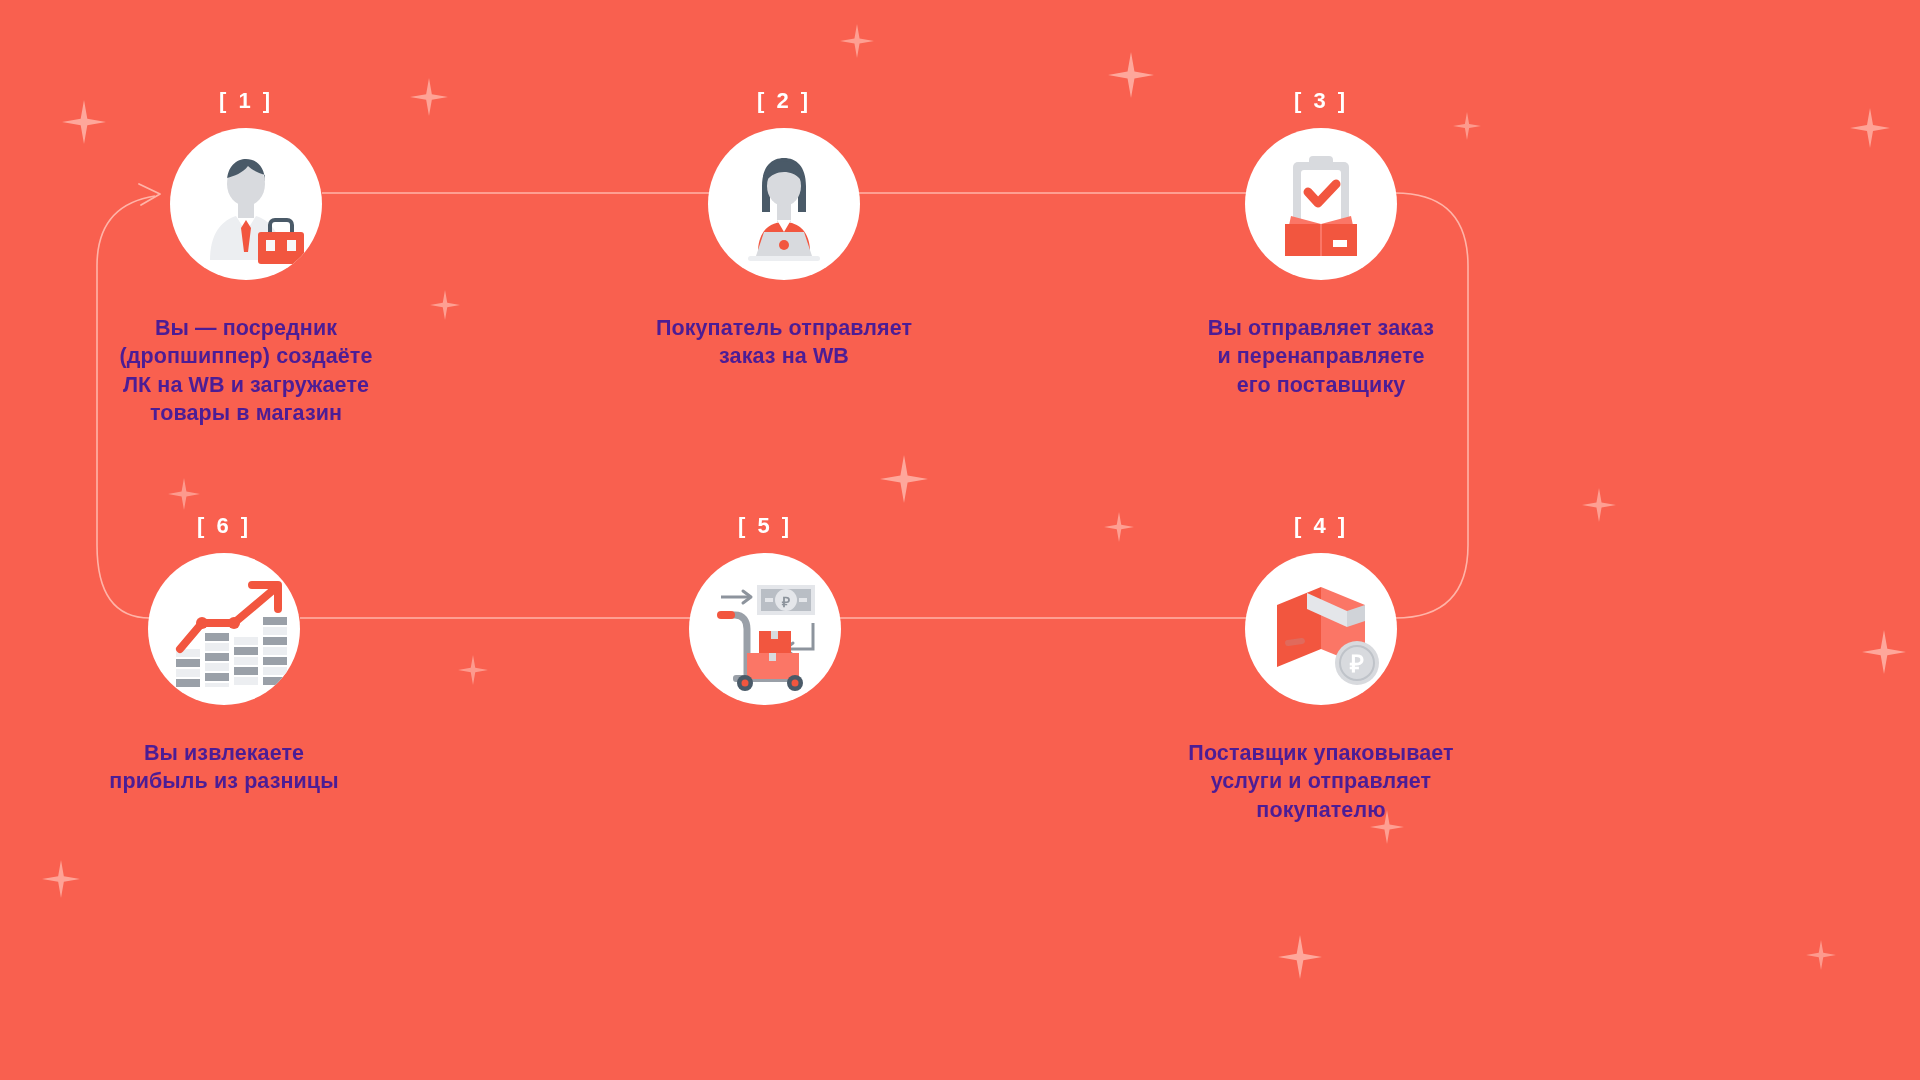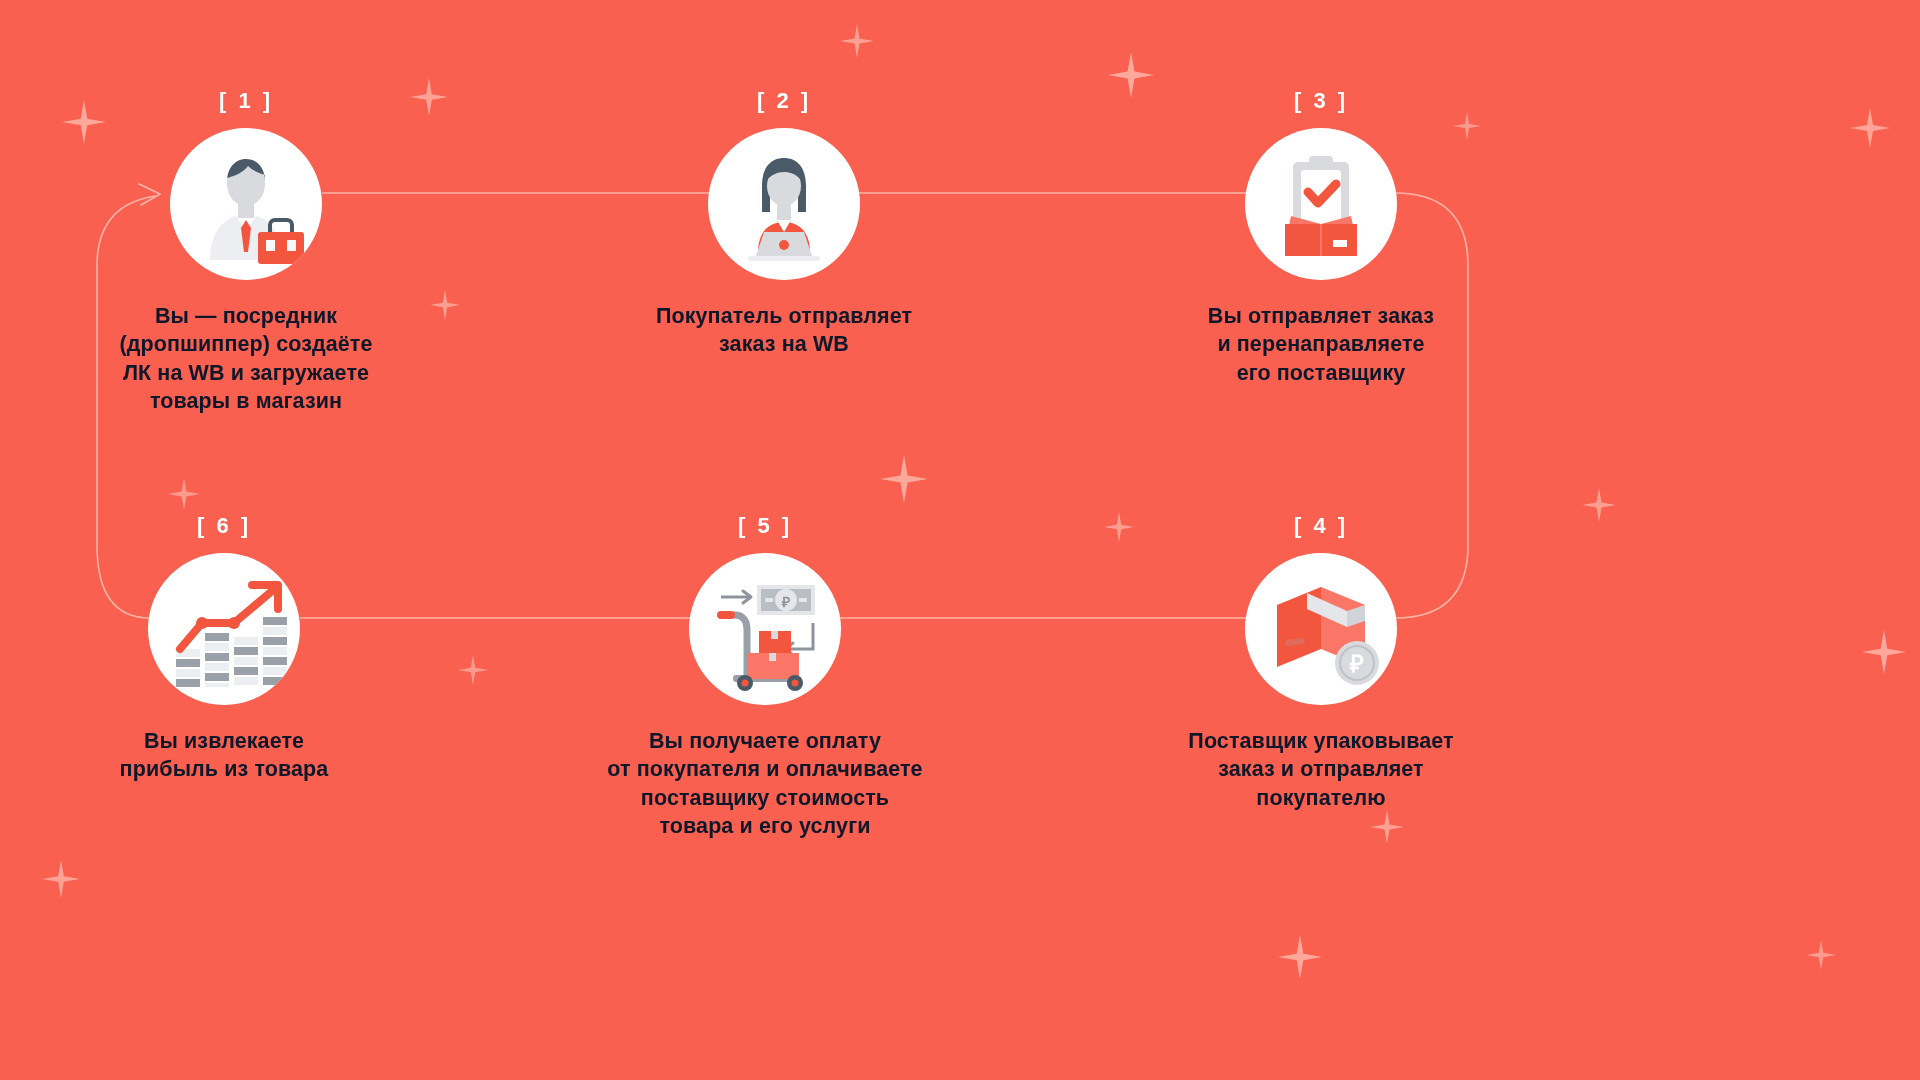--- a/index.html
+++ b/index.html
@@ -37,22 +37,22 @@
     width:152px; height:152px;
     border-radius:50%;
     background:#ffffff;
     margin:0 auto;
     display:flex; align-items:center; justify-content:center;
     position:relative;
     overflow:hidden;
   }
   .icon-circle svg{ display:block; }
   .step-caption{
-    margin-top:22px;
-    color:#0f172a;
+    margin-top:34px;
+    color:#4c1d95;
     font-size:21.5px;
     font-weight:bold;
     line-height:1.32;
     white-space:pre-line;
     letter-spacing:.1px;
   }
 </style>
 </head>
 <body style="background: rgb(249, 96, 79);">
 
@@ -246,21 +246,21 @@
         <path d="M102 58 L120 52 L120 68 L102 74 Z" fill="#d0d3d8"></path>
 
         <rect x="40" y="86" width="20" height="6" rx="3" fill="#e06a5c" transform="rotate(-8 50 89)"></rect>
 
         <circle cx="112" cy="110" r="22" fill="#d8dade"></circle>
         <circle cx="112" cy="110" r="17" fill="none" stroke="#bfc3c9" stroke-width="2"></circle>
         <text x="112" y="119" text-anchor="middle" font-family="Liberation Sans, sans-serif" font-size="24" font-weight="bold" fill="#ffffff">₽</text>
       </svg>
     </div>
     <div class="step-caption">Поставщик упаковывает
-заказ и отправляет
+услуги и отправляет
 покупателю</div>
   </div>
 
   <div class="step" style="left:765px;top:513px;">
     <div class="step-num">[ 5 ]</div>
     <div class="icon-circle">
       <svg width="152" height="152" viewBox="0 0 152 152">
 
         <rect x="68" y="32" width="58" height="30" fill="#e4e6ea"></rect>
         <rect x="72" y="36" width="50" height="22" fill="#b9bec5"></rect>
@@ -283,24 +283,20 @@
         <rect x="82" y="78" width="7" height="8" fill="#d8dade"></rect>
         <rect x="58" y="100" width="52" height="26" fill="#fb7666"></rect>
         <rect x="80" y="100" width="7" height="8" fill="#d8dade"></rect>
 
         <circle cx="56" cy="130" r="8" fill="#4a5a68"></circle>
         <circle cx="56" cy="130" r="3.5" fill="#f2563f"></circle>
         <circle cx="106" cy="130" r="8" fill="#4a5a68"></circle>
         <circle cx="106" cy="130" r="3.5" fill="#f2563f"></circle>
       </svg>
     </div>
-    <div class="step-caption">Вы получаете оплату
-от покупателя и оплачиваете
-поставщику стоимость
-товара и его услуги</div>
   </div>
 
   <div class="step" style="left:224px;top:513px;">
     <div class="step-num">[ 6 ]</div>
     <div class="icon-circle">
       <svg width="152" height="152" viewBox="0 0 152 152">
 
         <g>
           <rect x="28" y="96" width="24" height="8" fill="#eceef1"></rect>
           <rect x="28" y="106" width="24" height="8" fill="#9aa0a8"></rect>
@@ -329,16 +325,16 @@
           <rect x="115" y="124" width="24" height="8" fill="#9aa0a8"></rect>
         </g>
 
         <path d="M32 96 L54 70 L86 70 L124 38" fill="none" stroke="#f2563f" stroke-width="8" stroke-linecap="round" stroke-linejoin="round"></path>
         <circle cx="54" cy="70" r="6" fill="#f2563f"></circle>
         <circle cx="86" cy="70" r="6" fill="#f2563f"></circle>
         <path d="M104 32 L130 32 L130 56" fill="none" stroke="#f2563f" stroke-width="8" stroke-linecap="round" stroke-linejoin="round"></path>
       </svg>
     </div>
     <div class="step-caption">Вы извлекаете
-прибыль из товара</div>
+прибыль из разницы</div>
   </div>
 
 </div>
 
 </body></html>

